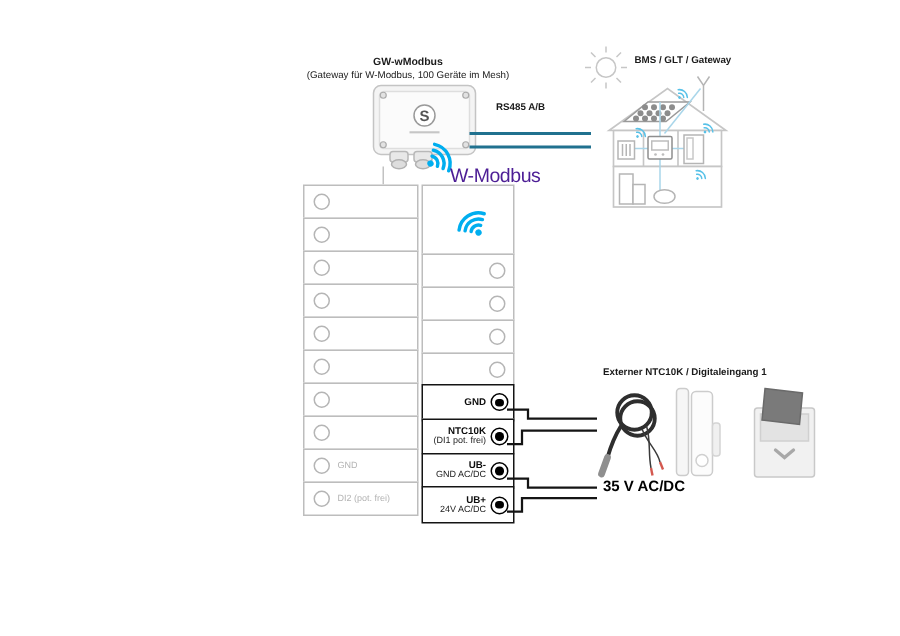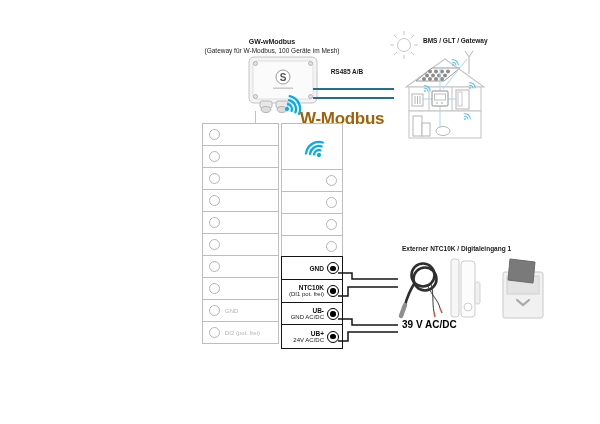--- a/index.html
+++ b/index.html
@@ -15,21 +15,21 @@
   .subtitle{font-size:6.5px;color:#1a1a1a;}
 
   
   .rs485-label{left:316px;top:68px;width:62px;text-align:center;font-size:6.5px;font-weight:bold;color:#1a1a1a;}
   .busline{left:313px;width:81px;height:2px;background:#20718F;}
   .busline1{top:88px;}
   .busline2{top:97px;}
 
   .bms-label{left:423px;top:37px;font-size:6.5px;font-weight:bold;color:#1a1a1a;}
 
-  .wmodbus-label{left:300px;top:109px;font-size:17px;font-weight:bold;color:#a16207;letter-spacing:-0.3px;}
+  .wmodbus-label{left:300px;top:109px;font-size:13px;font-weight:normal;color:#4c1d95;letter-spacing:-0.3px;}
 
   
   .connector-line{left:255px;top:111px;width:1px;height:12px;background:#c2c2c2;}
 
   
   .col{position:absolute;display:flex;flex-direction:column;}
   .col-left{left:202px;top:123px;width:77px;}
   .col-right{left:281px;top:123px;width:62px;}
   .cell{
     box-sizing:border-box;width:100%;height:23px;background:#fff;
@@ -329,15 +329,15 @@
     </g>
 
     <g>
       <rect x="105" y="16" width="40" height="46" rx="2" fill="#f1f1f1" stroke="#c9c9c9"></rect>
       <rect x="109" y="20" width="32" height="18" fill="#e3e3e3" stroke="#d0d0d0"></rect>
       <polygon points="112,3 137,6 135,27 110,24" fill="#7a7a7a" stroke="#6a6a6a"></polygon>
       <polyline points="119,44 125,49 131,44" fill="none" stroke="#a8a8a8" stroke-width="2.2" stroke-linecap="round"></polyline>
     </g>
   </svg>
 
-  <div class="abs power-label">39 V AC/DC</div>
+  <div class="abs power-label">35 V AC/DC</div>
 
 </div>
 
 </body></html>

